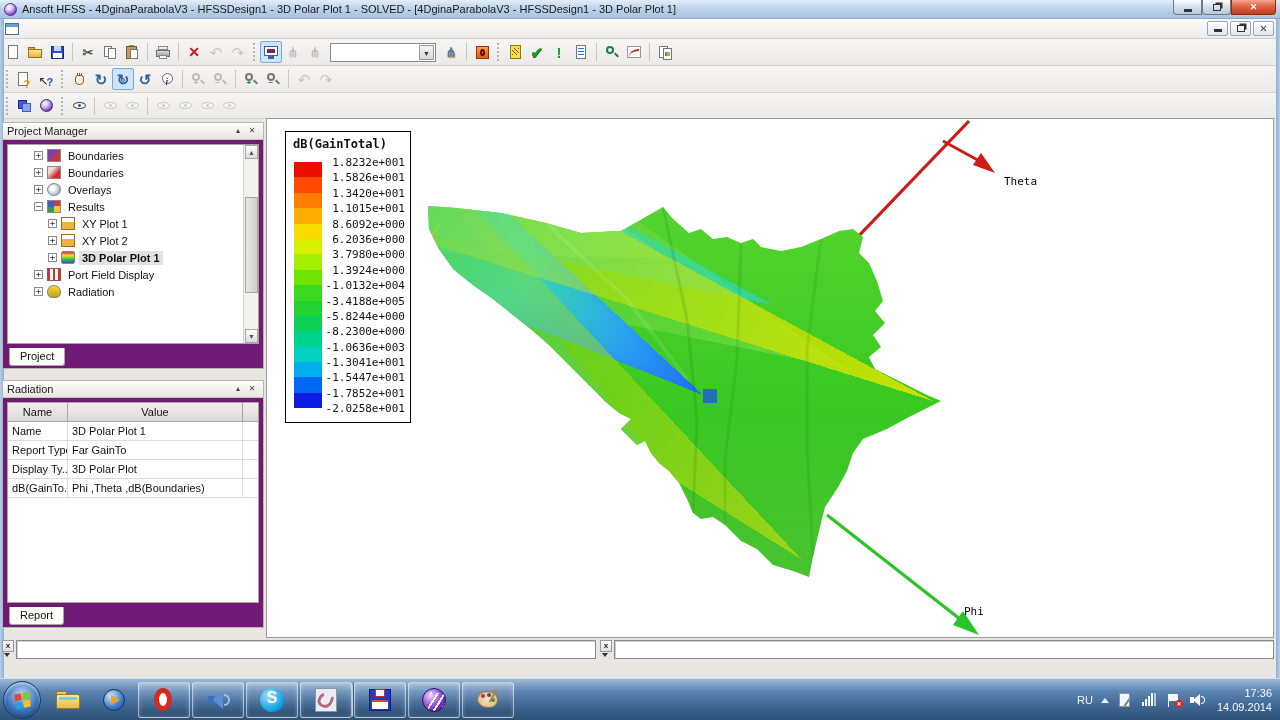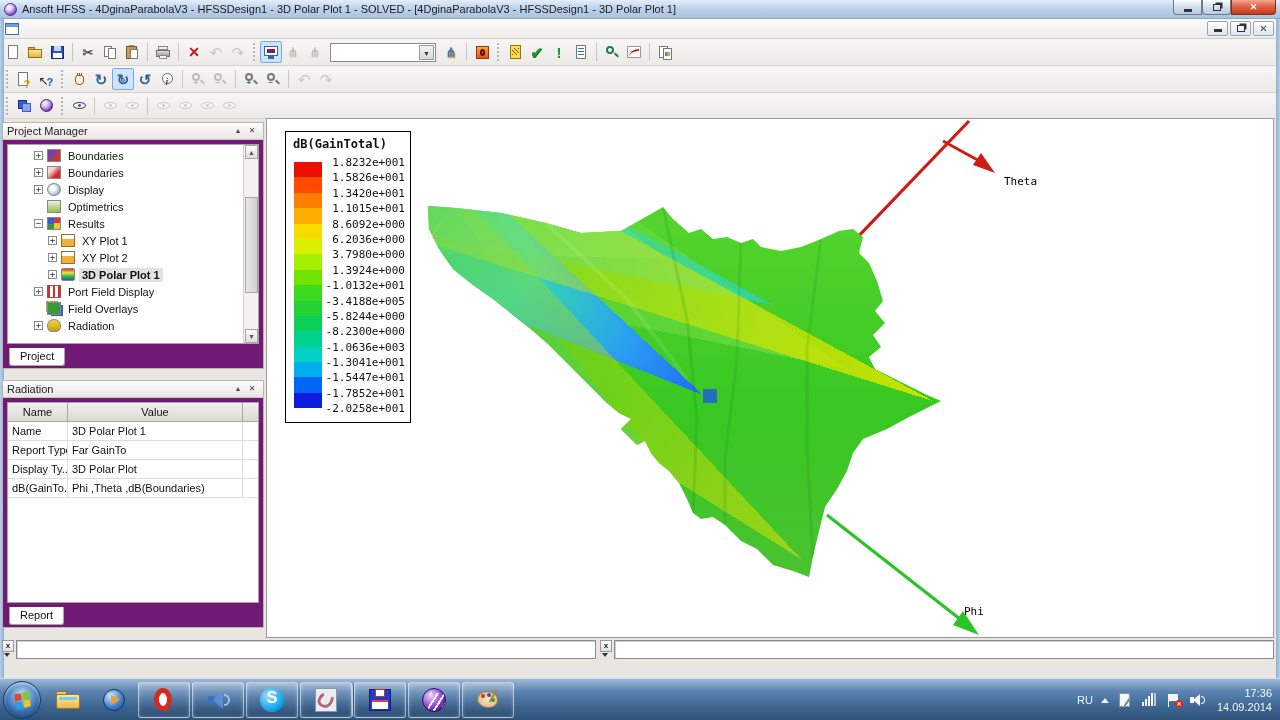--- a/index.html
+++ b/index.html
@@ -567,27 +567,21 @@
           <div class="tree-row">
             <span style="width: 26px; flex: 0 0 auto;"></span>
             <span class="expand-box">+</span>
             <span class="ticon ti-excitations"></span>
             <span class="lbl">Boundaries</span>
           </div>
           <div class="tree-row">
             <span style="width: 26px; flex: 0 0 auto;"></span>
             <span class="expand-box">+</span>
             <span class="ticon ti-analysis"></span>
-            <span class="lbl">Display</span>
-          </div>
-          <div class="tree-row">
-            <span style="width: 26px; flex: 0 0 auto;"></span>
-            <span class="expand-spacer"></span>
-            <span class="ticon ti-optimetrics"></span>
-            <span class="lbl">Optimetrics</span>
+            <span class="lbl">Overlays</span>
           </div>
           <div class="tree-row">
             <span style="width: 26px; flex: 0 0 auto;"></span>
             <span class="expand-box">−</span>
             <span class="ticon ti-results"></span>
             <span class="lbl">Results</span>
           </div>
           <div class="tree-row">
             <span style="width: 40px; flex: 0 0 auto;"></span>
             <span class="expand-box">+</span>
@@ -604,26 +598,20 @@
             <span style="width: 40px; flex: 0 0 auto;"></span>
             <span class="expand-box">+</span>
             <span class="ticon ti-polar"></span>
             <span class="lbl">3D Polar Plot 1</span>
           </div>
           <div class="tree-row">
             <span style="width: 26px; flex: 0 0 auto;"></span>
             <span class="expand-box">+</span>
             <span class="ticon ti-portfield"></span>
             <span class="lbl">Port Field Display</span>
-          </div>
-          <div class="tree-row">
-            <span style="width: 26px; flex: 0 0 auto;"></span>
-            <span class="expand-spacer"></span>
-            <span class="ticon ti-fieldoverlays"></span>
-            <span class="lbl">Field Overlays</span>
           </div>
           <div class="tree-row">
             <span style="width: 26px; flex: 0 0 auto;"></span>
             <span class="expand-box">+</span>
             <span class="ticon ti-radiation"></span>
             <span class="lbl">Radiation</span>
           </div>
         </div>
       <div class="tree-scroll">
         <div class="ts-btn" style="top:0">▲</div>
@@ -788,21 +776,21 @@
         </div>
       <div class="legend-vals" id="legend-vals">
           <div>1.8232e+001</div>
           <div>1.5826e+001</div>
           <div>1.3420e+001</div>
           <div>1.1015e+001</div>
           <div>8.6092e+000</div>
           <div>6.2036e+000</div>
           <div>3.7980e+000</div>
           <div>1.3924e+000</div>
-          <div>-1.0132e+001</div>
+          <div>-1.0132e+004</div>
           <div>-3.4188e+005</div>
           <div>-5.8244e+000</div>
           <div>-8.2300e+000</div>
           <div>-1.0636e+003</div>
           <div>-1.3041e+001</div>
           <div>-1.5447e+001</div>
           <div>-1.7852e+001</div>
           <div>-2.0258e+001</div>
         </div>
     </div>

